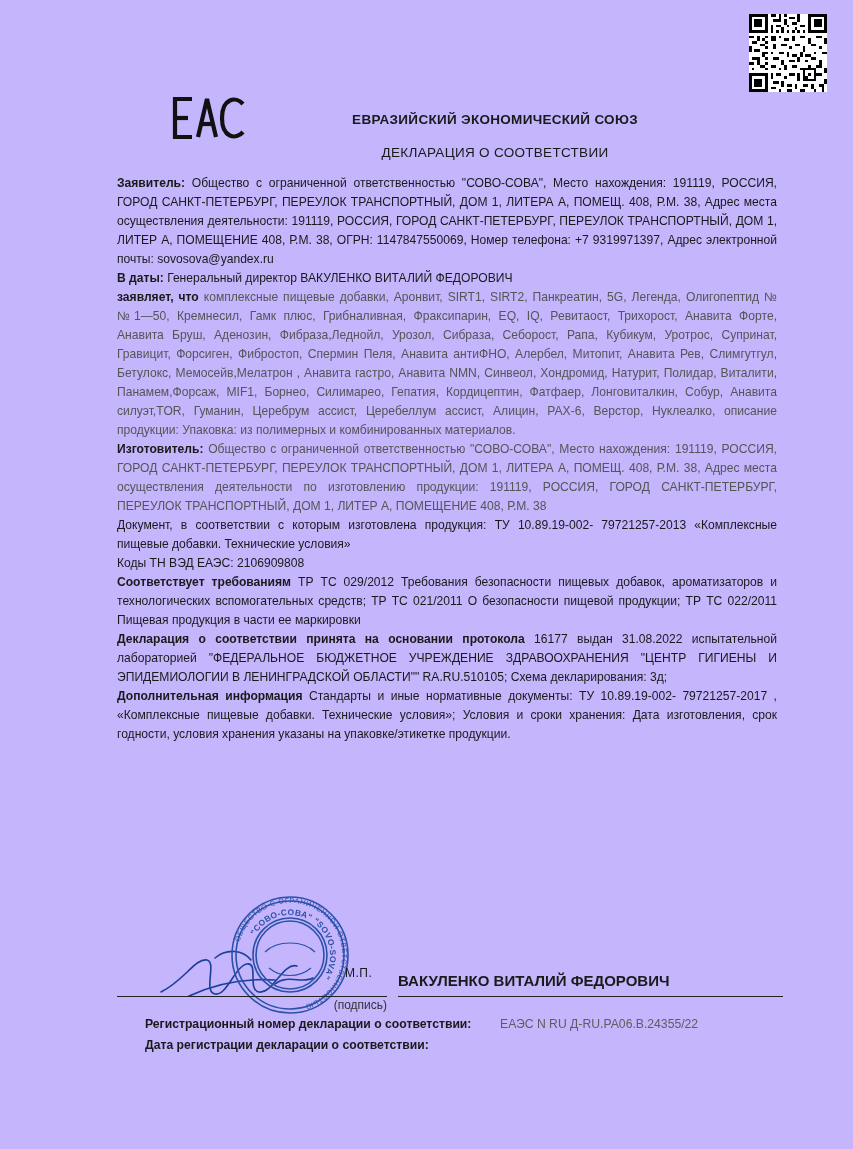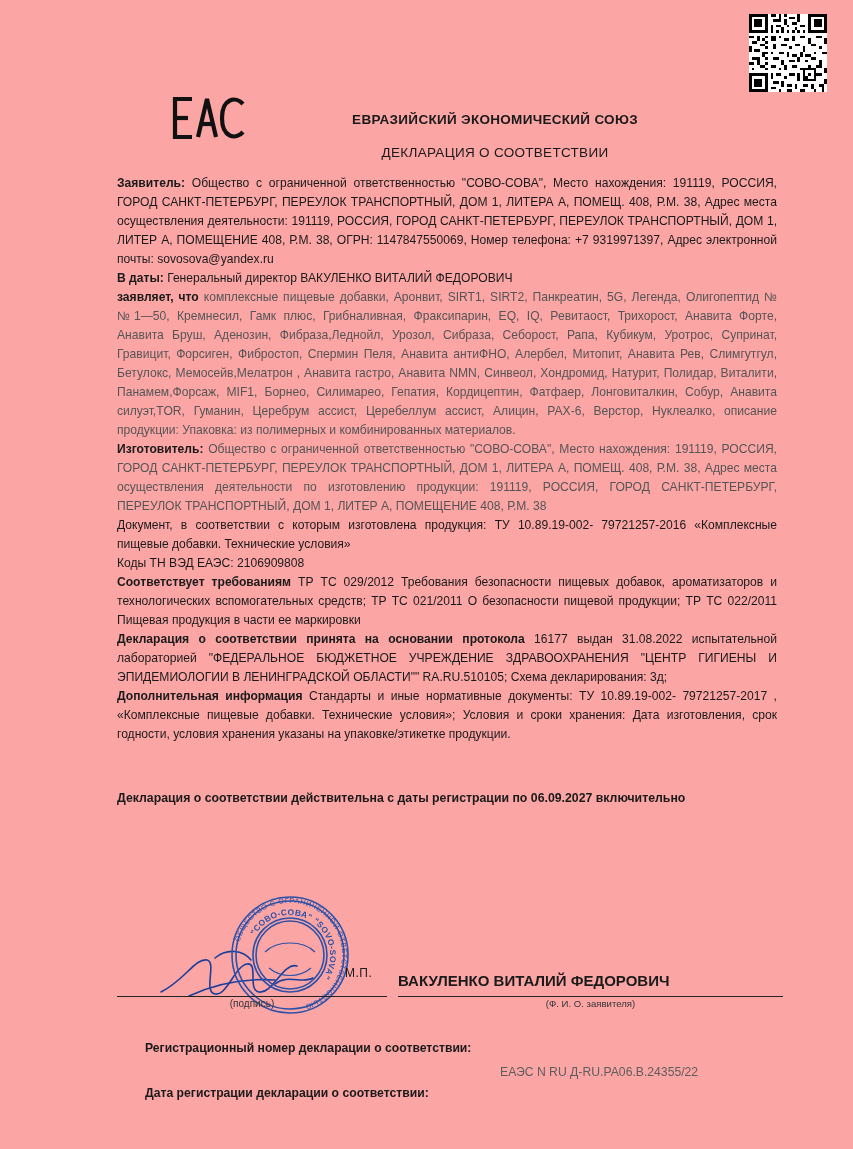--- a/index.html
+++ b/index.html
@@ -14,21 +14,21 @@
     position: relative;
     font-family: "Liberation Sans", sans-serif;
     color: #1a1a1a;
     overflow: hidden;
   }
   .page {
     position: absolute;
     left: 0; top: 0;
     width: 853px;
     height: 1149px;
-    background: #fca5a5;
+    background: #c4b5fd;
   }
   
   .qr {
     position: absolute;
     right: 26px;
     top: 14px;
     width: 78px;
     height: 78px;
   }
   .qr svg { display:block; }
@@ -134,22 +134,22 @@
     left: 398px;
     top: 996px;
     width: 385px;
     border-bottom: 1px solid #222;
   }
   .cap-left {
     position: absolute;
     left: 117px;
     top: 998px;
     width: 270px;
-    text-align: center;
-    font-size: 10px;
+    text-align: right;
+    font-size: 12px;
     color: #333;
   }
   .cap-right {
     position: absolute;
     left: 398px;
     top: 998px;
     width: 385px;
     text-align: center;
     font-size: 9.6px;
     color: #333;
@@ -159,32 +159,32 @@
   .foot {
     position: absolute;
     left: 117px;
     top: 1014px;
     width: 666px;
     font-size: 12.2px;
     line-height: 21px;
   }
   .foot .row {
     display: flex;
-    align-items: center;
+    align-items: flex-start;
     padding-left: 28px;
   }
   .foot .fl {
     font-weight: bold;
     width: 355px;
     flex: 0 0 355px;
   }
   .foot .fv {
     flex: 1 1 auto;
   }
-  .foot .fv.grey { color: #5d5d5d; margin-top: 48px; }
+  .foot .fv.grey { color: #5d5d5d; }
 </style>
 </head>
 <body>
 
 <div class="page">
 
   <div class="qr">
     <svg viewBox="0 0 29 29" width="78" height="78" shape-rendering="crispEdges" aria-label="qr">
       <rect width="29" height="29" fill="#fff"></rect>
       <g fill="#000">
@@ -353,40 +353,39 @@
     <p class="blk sp">
       <span class="lbl">заявляет, что</span>
       <span class="faint2">комплексные пищевые добавки, Аронвит, SIRT1, SIRT2, Панкреатин, 5G, Легенда, Олигопептид №№1—50, Кремнесил, Гамк плюс, Грибналивная, Фраксипарин, EQ, IQ, Ревитаост, Трихорост, Анавита Форте, Анавита Бруш, Аденозин, Фибраза,Леднойл, Урозол, Сибраза, Себорост, Рапа, Кубикум, Уротрос, Супринат, Гравицит, Форсиген, Фибростоп, Спермин Пеля, Анавита антиФНО, Алербел, Митопит, Анавита Рев, Слимгутгул, Бетулокс, Мемосейв,Мелатрон , Анавита гастро, Анавита NMN, Синвеол, Хондромид, Натурит, Полидар, Виталити, Панамем,Форсаж, MIF1, Борнео, Силимарео, Гепатия, Кордицептин, Фатфаер, Лонговиталкин, Собур, Анавита силуэт,TOR, Гуманин, Церебрум ассист, Церебеллум ассист, Алицин, PAX-6, Верстор, Нуклеалко, описание продукции: Упаковка: из полимерных и комбинированных материалов.</span>
     </p>
 
     <p class="blk sp">
       <span class="lbl">Изготовитель:</span>
       <span class="faint2">Общество с ограниченной ответственностью "СОВО-СОВА", Место нахождения: 191119, РОССИЯ, ГОРОД САНКТ-ПЕТЕРБУРГ, ПЕРЕУЛОК ТРАНСПОРТНЫЙ, ДОМ 1, ЛИТЕРА А, ПОМЕЩ. 408, Р.М. 38, Адрес места осуществления деятельности по изготовлению продукции: 191119, РОССИЯ, ГОРОД САНКТ-ПЕТЕРБУРГ, ПЕРЕУЛОК ТРАНСПОРТНЫЙ, ДОМ 1, ЛИТЕР А, ПОМЕЩЕНИЕ 408, Р.М. 38</span>
     </p>
 
-    <p class="blk">Документ, в соответствии с которым изготовлена продукция: ТУ 10.89.19-002- 79721257-2016 «Комплексные пищевые добавки. Технические условия»</p>
+    <p class="blk">Документ, в соответствии с которым изготовлена продукция: ТУ 10.89.19-002- 79721257-2013 «Комплексные пищевые добавки. Технические условия»</p>
     <p class="blk">Коды ТН ВЭД ЕАЭС: 2106909808</p>
 
     <p class="blk sp">
       <span class="lbl">Соответствует требованиям</span>
       <span>ТР ТС 029/2012 Требования безопасности пищевых добавок, ароматизаторов и технологических вспомогательных средств; ТР ТС 021/2011 О безопасности пищевой продукции; ТР ТС 022/2011 Пищевая продукция в части ее маркировки</span>
     </p>
 
     <p class="blk sp">
       <span class="lbl">Декларация о соответствии принята на основании протокола</span>
       <span>16177 выдан 31.08.2022 испытательной лабораторией "ФЕДЕРАЛЬНОЕ БЮДЖЕТНОЕ УЧРЕЖДЕНИЕ ЗДРАВООХРАНЕНИЯ "ЦЕНТР ГИГИЕНЫ И ЭПИДЕМИОЛОГИИ В ЛЕНИНГРАДСКОЙ ОБЛАСТИ"" RA.RU.510105; Схема декларирования: 3д;</span>
     </p>
 
     <p class="blk sp">
       <span class="lbl">Дополнительная информация</span>
       <span>Стандарты и иные нормативные документы: ТУ 10.89.19-002- 79721257-2017 , «Комплексные пищевые добавки. Технические условия»; Условия и сроки хранения: Дата изготовления, срок годности, условия хранения указаны на упаковке/этикетке продукции.</span>
     </p>
   </div>
 
-  <div class="valid">Декларация о соответствии действительна с даты регистрации по 06.09.2027 включительно</div>
 
   <div class="signature">
     <svg viewBox="0 0 210 70" width="210" height="70">
       <g fill="none" stroke="#1b3f9c" stroke-width="1.6" stroke-linecap="round">
         <path d="M6 52 C30 40 40 18 52 20 C62 22 48 52 60 54 C72 56 80 26 92 24 C104 22 92 50 104 52 C118 54 128 22 142 26"></path>
         <path d="M34 56 C60 44 90 38 120 40"></path>
         <path d="M60 18 C72 8 88 10 96 20"></path>
         <path d="M120 44 C132 34 148 44 158 38"></path>
       </g>
     </svg>
@@ -416,21 +415,20 @@
       </g>
     </svg>
   </div>
 
   <div class="mp">М.П.</div>
 
   <div class="sig-name">ВАКУЛЕНКО ВИТАЛИЙ ФЕДОРОВИЧ</div>
   <div class="rule-left"></div>
   <div class="rule-right"></div>
   <div class="cap-left">(подпись)</div>
-  <div class="cap-right">(Ф. И. О. заявителя)</div>
 
   <div class="foot">
     <div class="row">
       <div class="fl">Регистрационный номер декларации о соответствии:</div>
       <div class="fv grey">ЕАЭС N RU Д-RU.РА06.В.24355/22</div>
     </div>
     <div class="row">
       <div class="fl">Дата регистрации декларации о соответствии:</div>
     </div>
   </div>

